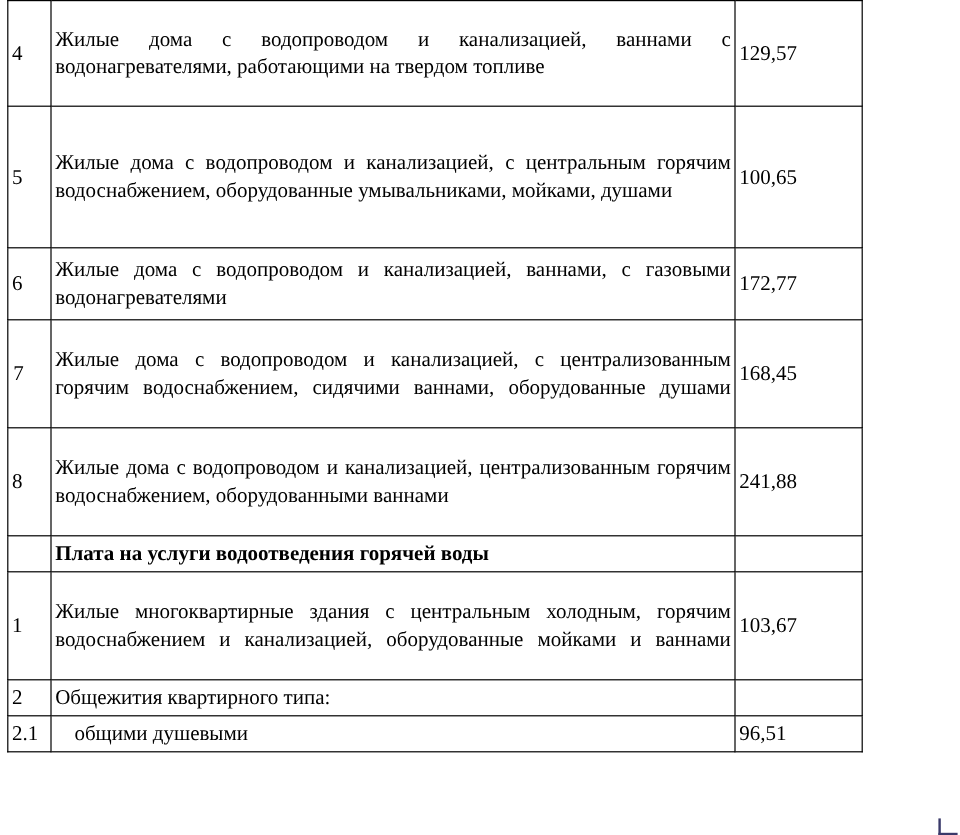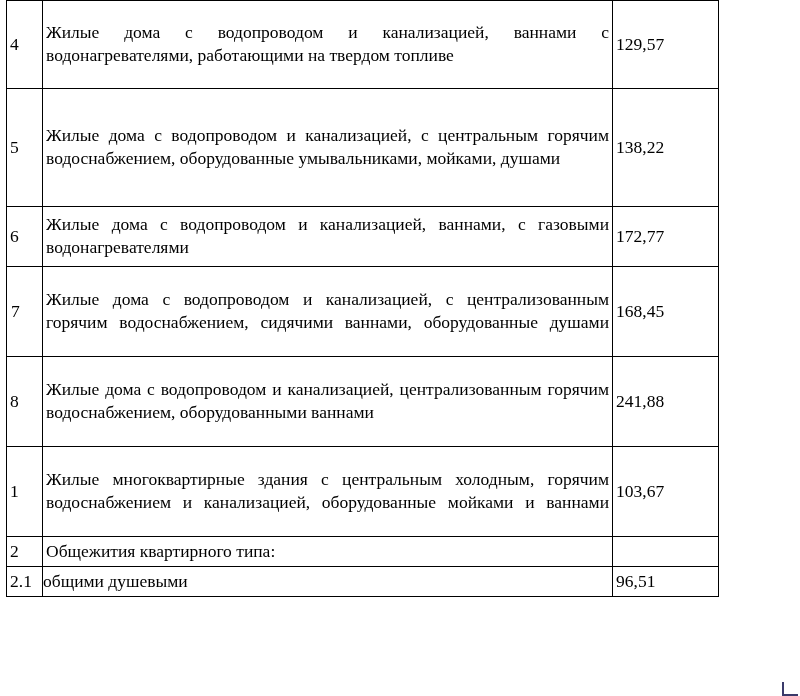--- a/index.html
+++ b/index.html
@@ -94,57 +94,62 @@
 
       <tr style="height:88px">
         <td class="num">4</td>
         <td class="desc last-left">Жилые дома с водопроводом и канализацией, ваннами с водонагревателями, работающими на твердом топливе</td>
         <td class="value">129,57</td>
       </tr>
 
       <tr style="height:118px">
         <td class="num">5</td>
         <td class="desc last-left">Жилые дома с водопроводом и канализацией, с центральным горячим водоснабжением, оборудованные умывальниками, мойками, душами</td>
-        <td class="value">138,22</td>
+        <td class="value">100,65</td>
       </tr>
 
       <tr style="height:60px">
         <td class="num">6</td>
         <td class="desc last-left">Жилые дома с водопроводом и канализацией, ваннами, с газовыми водонагревателями</td>
         <td class="value">172,77</td>
       </tr>
 
       <tr style="height:90px">
         <td class="desc" style="text-align:left;text-align-last:left;padding-left:4px">7</td>
         <td class="desc">Жилые дома с водопроводом и канализацией, с централизованным горячим водоснабжением, сидячими ваннами, оборудованные душами</td>
         <td class="value">168,45</td>
       </tr>
 
       <tr style="height:90px">
         <td class="num">8</td>
         <td class="desc last-left">Жилые дома с водопроводом и канализацией, централизованным горячим водоснабжением, оборудованными ваннами</td>
         <td class="value">241,88</td>
       </tr>
 
+      <tr style="height:30px">
+        <td class="num"></td>
+        <td class="section">Плата на услуги водоотведения горячей воды</td>
+        <td class="value"></td>
+      </tr>
 
       <tr style="height:90px">
         <td class="num">1</td>
         <td class="desc">Жилые многоквартирные здания с центральным холодным, горячим водоснабжением и канализацией, оборудованные мойками и ваннами</td>
         <td class="value">103,67</td>
       </tr>
 
       <tr style="height:30px">
         <td class="num">2</td>
         <td class="desc plain">Общежития квартирного типа:</td>
         <td class="value"></td>
       </tr>
 
       <tr style="height:30px">
         <td class="num">2.1</td>
-        <td class="desc plain" style="padding-left:0">общими душевыми</td>
+        <td class="desc plain" style="padding-left:19px">общими душевыми</td>
         <td class="value">96,51</td>
       </tr>
 
 
     </tbody>
   </table>
 
   <div class="corner-mark"></div>
 </div>
 

